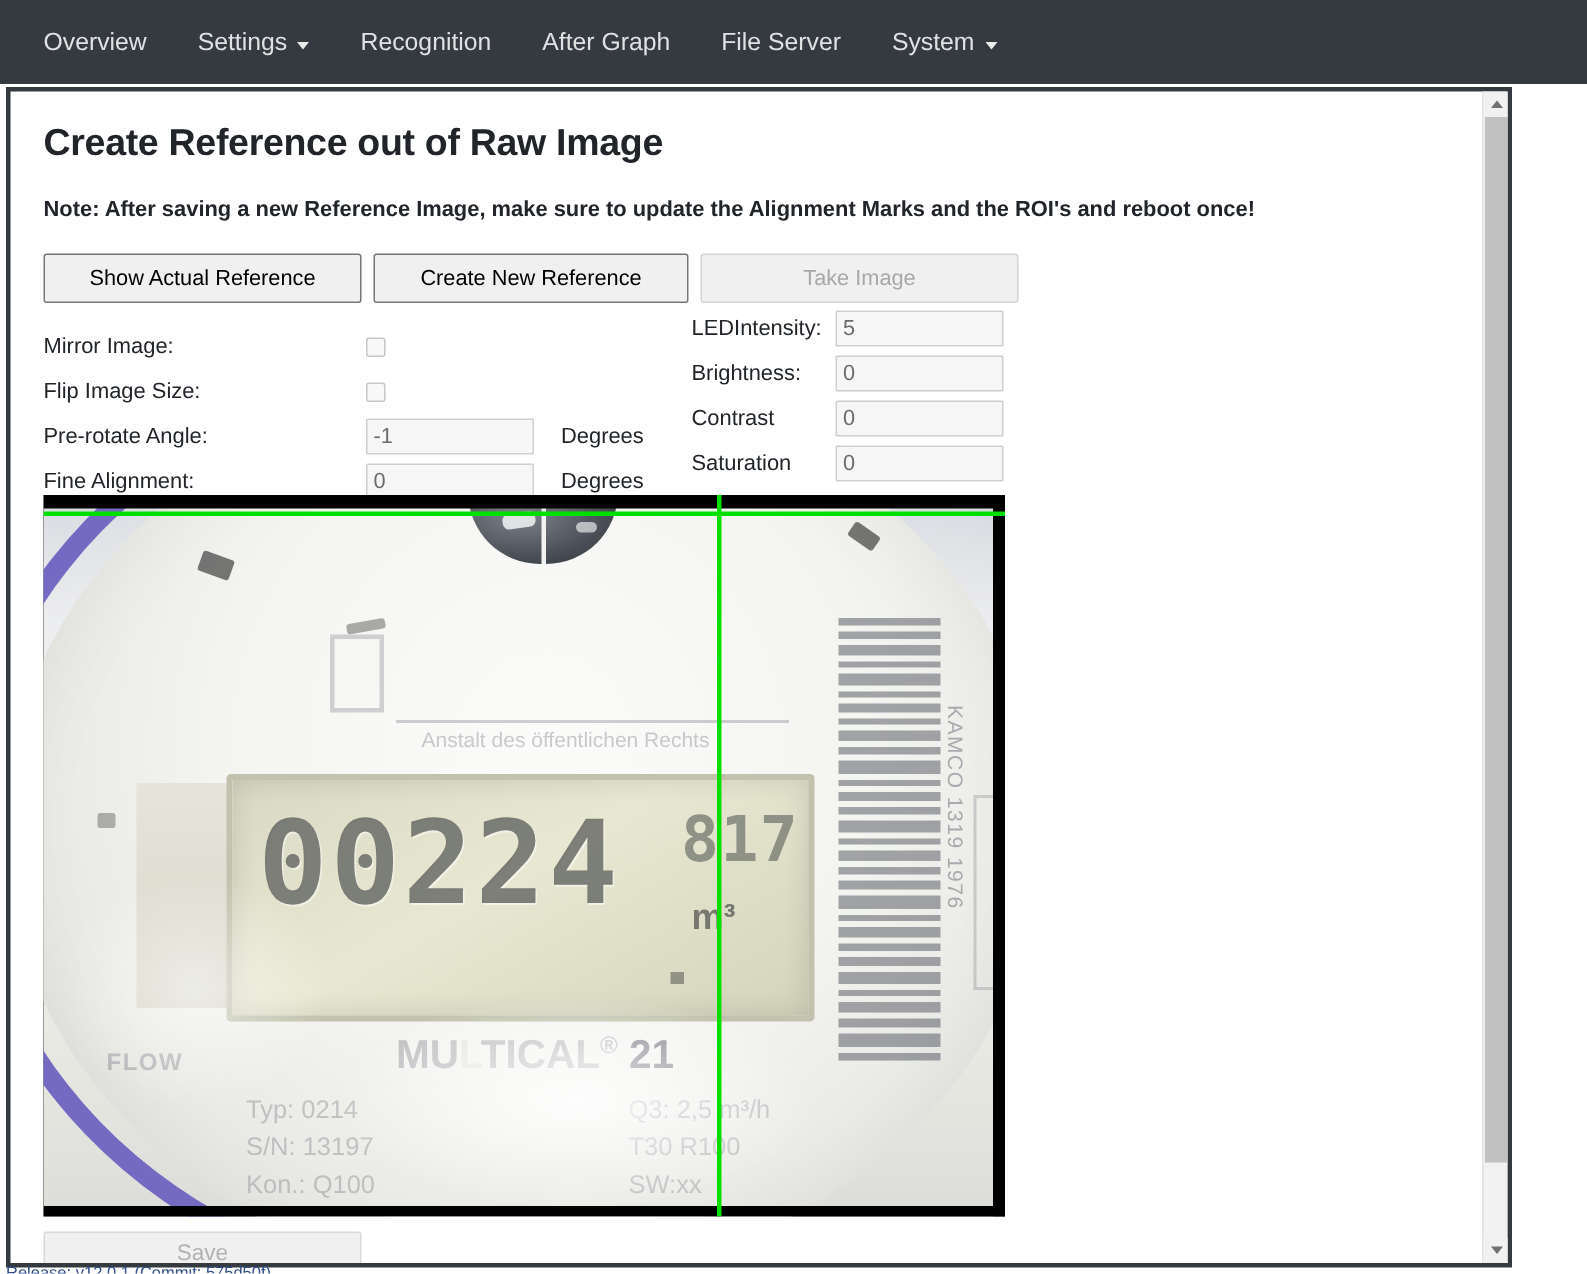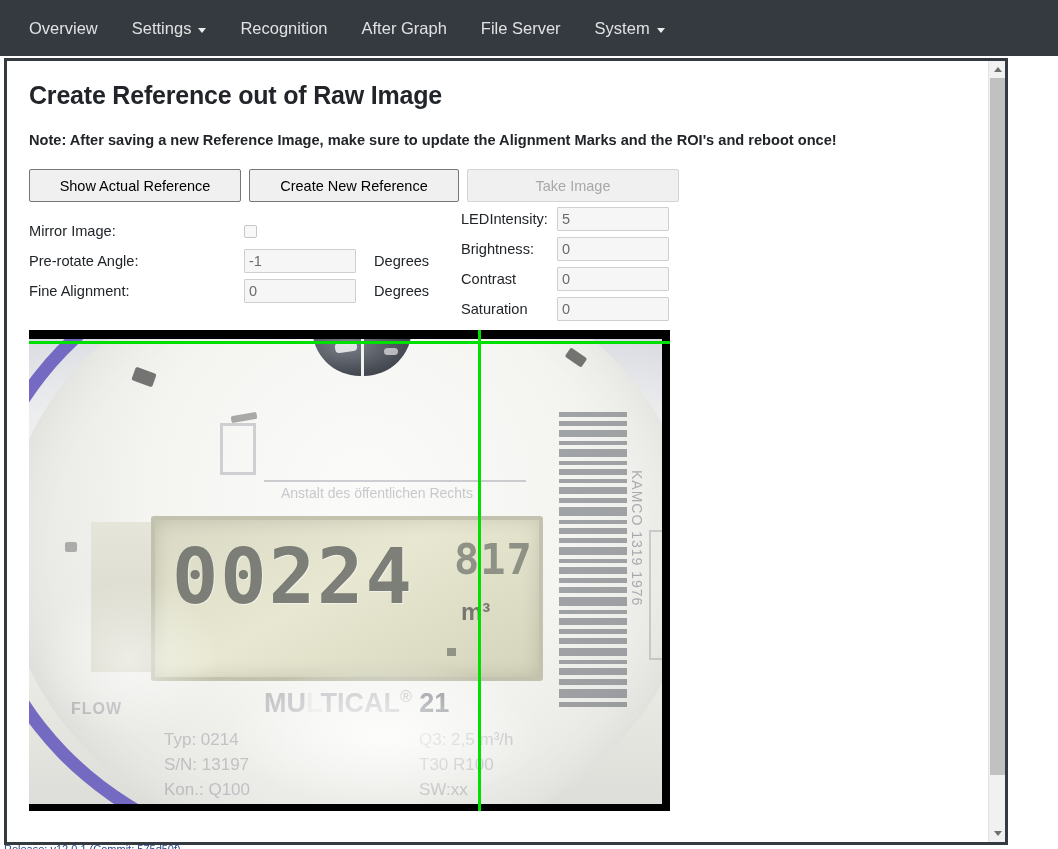--- a/index.html
+++ b/index.html
@@ -520,20 +520,24 @@
       <div class="btn">Show Actual Reference</div>
       <div class="btn wide">Create New Reference</div>
       <div class="btn disabled">Take Image</div>
     </div>
 
     <div class="settings">
 
       <div class="col-left">
         <div class="field-row">
           <span class="lbl">Mirror Image:</span>
+          <span class="cbox"></span>
+        </div>
+        <div class="field-row">
+          <span class="lbl">Flip Image Size:</span>
           <span class="cbox"></span>
         </div>
         <div class="field-row">
           <span class="lbl">Pre-rotate Angle:</span>
           <input class="txtin" type="text" value="-1" style="">
           <span class="unit">Degrees</span>
         </div>
         <div class="field-row">
           <span class="lbl">Fine Alignment:</span>
           <input class="txtin" type="text" value="0" style="">
@@ -642,20 +646,23 @@
       </div>
 
       <div class="strip-top"></div>
       <div class="strip-bottom"></div>
       <div class="strip-right"></div>
 
       <div class="gline-h"></div>
       <div class="gline-v"></div>
     </div>
 
+    <div class="save-row">
+      <div class="btn-save">Save</div>
+    </div>
 
   </div>
 
   <div class="vscroll">
     <div class="vs-arrow up">
       <span class="tri-up"></span>
     </div>
     <div class="vs-thumb"></div>
     <div class="vs-arrow down">
       <span class="tri-down"></span>

